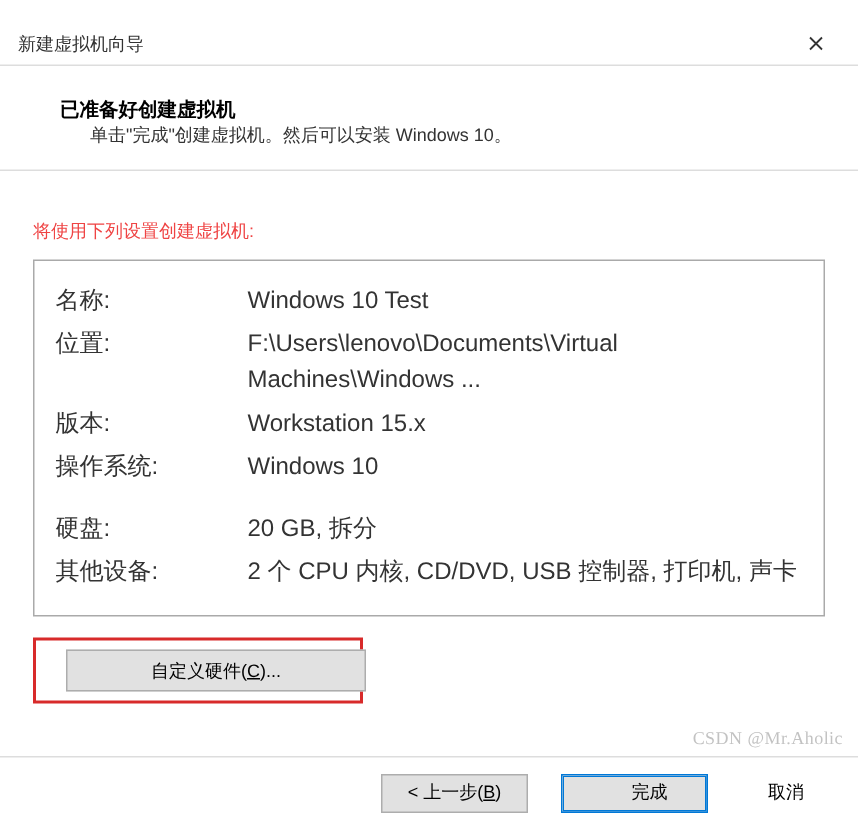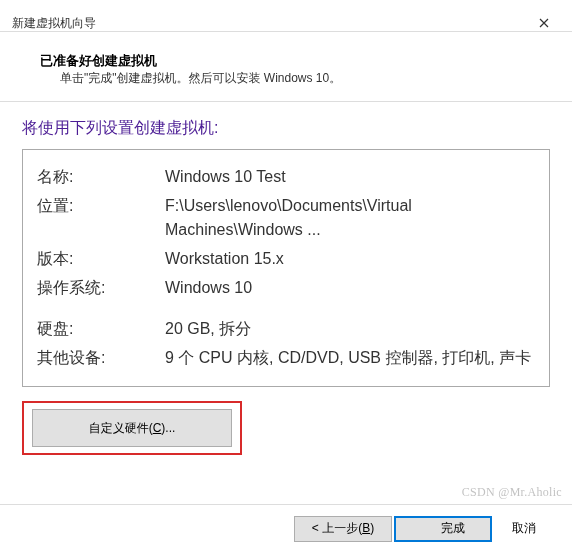--- a/index.html
+++ b/index.html
@@ -6,21 +6,21 @@
     body {
       font-family: "Microsoft YaHei", "Segoe UI", Tahoma, sans-serif;
       font-size: 12px;
       background: #fff;
       width: 572px;
       height: 552px;
       overflow: hidden;
       position: relative;
     }
     .titlebar {
-      height: 32px;
+      height: 44px;
       border-bottom: 1px solid #ddd;
       display: flex;
       align-items: center;
       justify-content: space-between;
       padding: 15px 8px 0 12px;
       color: #333;
     }
     .titlebar-title { font-size: 12px; }
     .close-btn {
       width: 40px;
@@ -44,23 +44,24 @@
     }
     .header-subtitle {
       font-size: 12px;
       color: #333;
       padding-left: 20px;
     }
     .body {
       padding: 16px 22px 0 22px;
     }
     .intro-text {
-      font-size: 16px;
-      color: #4c1d95;
+      font-size: 12px;
+      color: #ef4444;
       margin-bottom: 10px;
+      margin-top: 16px;
     }
     .settings-panel {
       border: 1px solid #aaa;
       padding: 12px 14px 14px 14px;
       background: #fff;
     }
     .settings-panel table {
       border-collapse: collapse;
       width: 100%;
     }
@@ -74,38 +75,39 @@
     .settings-panel td.label { width: 128px; }
     .settings-panel tr.gap td { height: 12px; }
     .hw-row {
       margin-top: 14px;
       border: 2px solid #d82a2a;
       padding: 6px 8px;
       width: 220px;
     }
     .hw-btn {
       width: 100%;
-      height: 38px;
+      height: 28px;
       background: #e1e1e1;
       border: 1px solid #adadad;
       font-size: 12px;
       font-family: inherit;
       cursor: pointer;
+      margin-left: 12px;
     }
     .footer {
       position: absolute;
       left: 0;
       right: 0;
       bottom: 0;
       height: 48px;
       border-top: 1px solid #ddd;
       display: flex;
       align-items: center;
       justify-content: flex-end;
-      gap: 2px;
+      gap: 22px;
       padding: 0 18px;
     }
     .footer button {
       min-width: 98px;
       height: 26px;
       background: #e1e1e1;
       border: 1px solid #adadad;
       font-size: 12px;
       font-family: inherit;
       cursor: pointer;
@@ -173,21 +175,21 @@
       <tr class="gap">
             <td></td>
             <td></td>
           </tr>
       <tr>
         <td class="label">硬盘:</td>
         <td>20 GB, 拆分</td>
       </tr>
       <tr>
         <td class="label">其他设备:</td>
-        <td>9 个 CPU 内核, CD/DVD, USB 控制器, 打印机, 声卡</td>
+        <td>2 个 CPU 内核, CD/DVD, USB 控制器, 打印机, 声卡</td>
       </tr>
     </tbody>
       </table>
   </div>
 
   <div class="hw-row">
     <button class="hw-btn"><span>自定义硬件(</span><span class="underline">C</span><span>)...</span></button>
   </div>
 </div>
 

